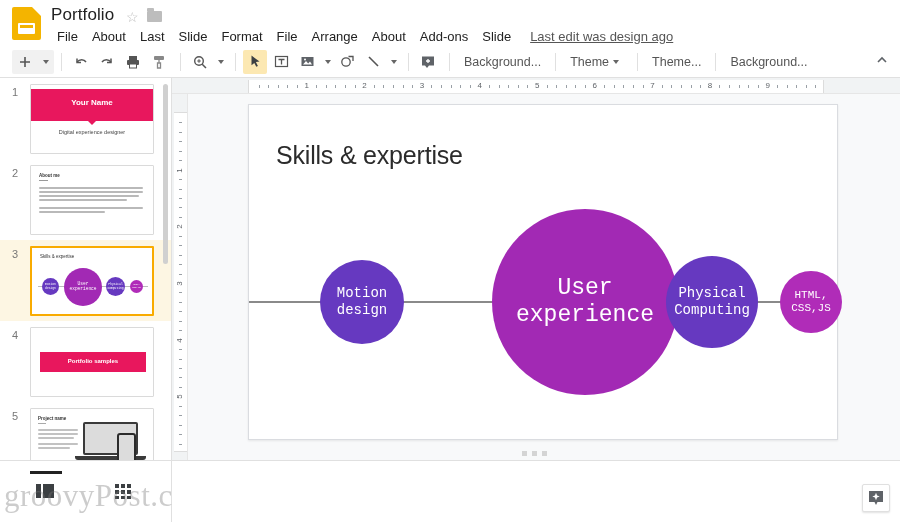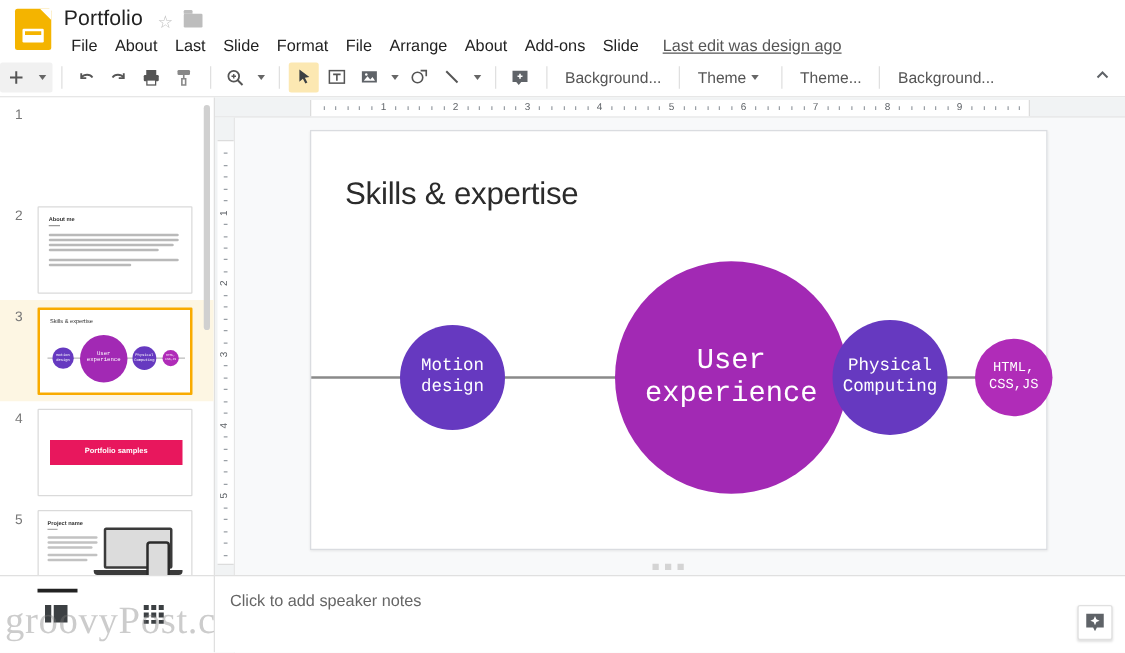--- a/index.html
+++ b/index.html
@@ -49,21 +49,21 @@
   }
   .last-edit {
     font-size: 13px; color: #555; text-decoration: underline;
     margin-left: 12px; cursor: pointer; white-space: nowrap;
   }
 
   
   .toolbar {
     position: absolute; left: 0; top: 46px; width: 900px; height: 32px;
     background: #fff; border-bottom: 1px solid #e0e0e0;
-    display: flex; align-items: center; 
+    display: flex; align-items: center; padding-left: 12px;
   }
   .tb-btn {
     height: 24px; min-width: 24px; display: flex; align-items: center; justify-content: center;
     margin-right: 2px; border-radius: 2px; cursor: pointer; color: #555;
   }
   .tb-btn.active { background: #fce8b2; }
   .tb-group-new { background: #f1f1f1; border-radius: 2px; display: flex; align-items: center; height: 24px; padding: 0 1px; }
   .caret {
     width: 0; height: 0; border-left: 3.5px solid transparent; border-right: 3.5px solid transparent;
     border-top: 4px solid #666; margin: 0 4px;
@@ -349,20 +349,26 @@
       <svg width="16" height="16" viewBox="0 0 16 16">
           <path d="M4 10l4-4 4 4" stroke="#5f6368" stroke-width="1.6" fill="none"></path>
         </svg>
     </div>
   </div>
 
   <div class="filmstrip">
 
     <div class="thumb-row">
       <div class="thumb-num">1</div>
+      <div class="thumb">
+        <div class="t1-banner"></div>
+        <div class="t1-name">Your Name</div>
+        <div class="t1-notch"></div>
+        <div class="t1-sub">Digital experience designer</div>
+      </div>
     </div>
 
     <div class="thumb-row">
       <div class="thumb-num">2</div>
       <div class="thumb">
         <div class="t2-title">About me</div>
         <div class="t2-rule"></div>
         <div class="t2-line" style="top:21px;width:104px"></div>
         <div class="t2-line" style="top:25px;width:104px"></div>
         <div class="t2-line" style="top:29px;width:100px"></div>
@@ -579,21 +585,20 @@
       </div>
     </div>
 
     <div class="handle-dots">
       <span></span>
         <span></span>
         <span></span>
     </div>
 
     <div class="notes-pane">
-      <div class="notes-text">Click to add speaker notes</div>
       <div class="explore-btn">
         <svg width="18" height="18" viewBox="0 0 18 18">
           <path d="M2 2h14v11H10.5L9 16l-1.5-3H2z" fill="#5f6368"></path>
           <path d="M9 3.8l1.1 2.6 2.6 1.1-2.6 1.1L9 11.2 7.9 8.6 5.3 7.5l2.6-1.1z" fill="#fff"></path>
         </svg>
       </div>
     </div>
   </div>
 </div>
 

